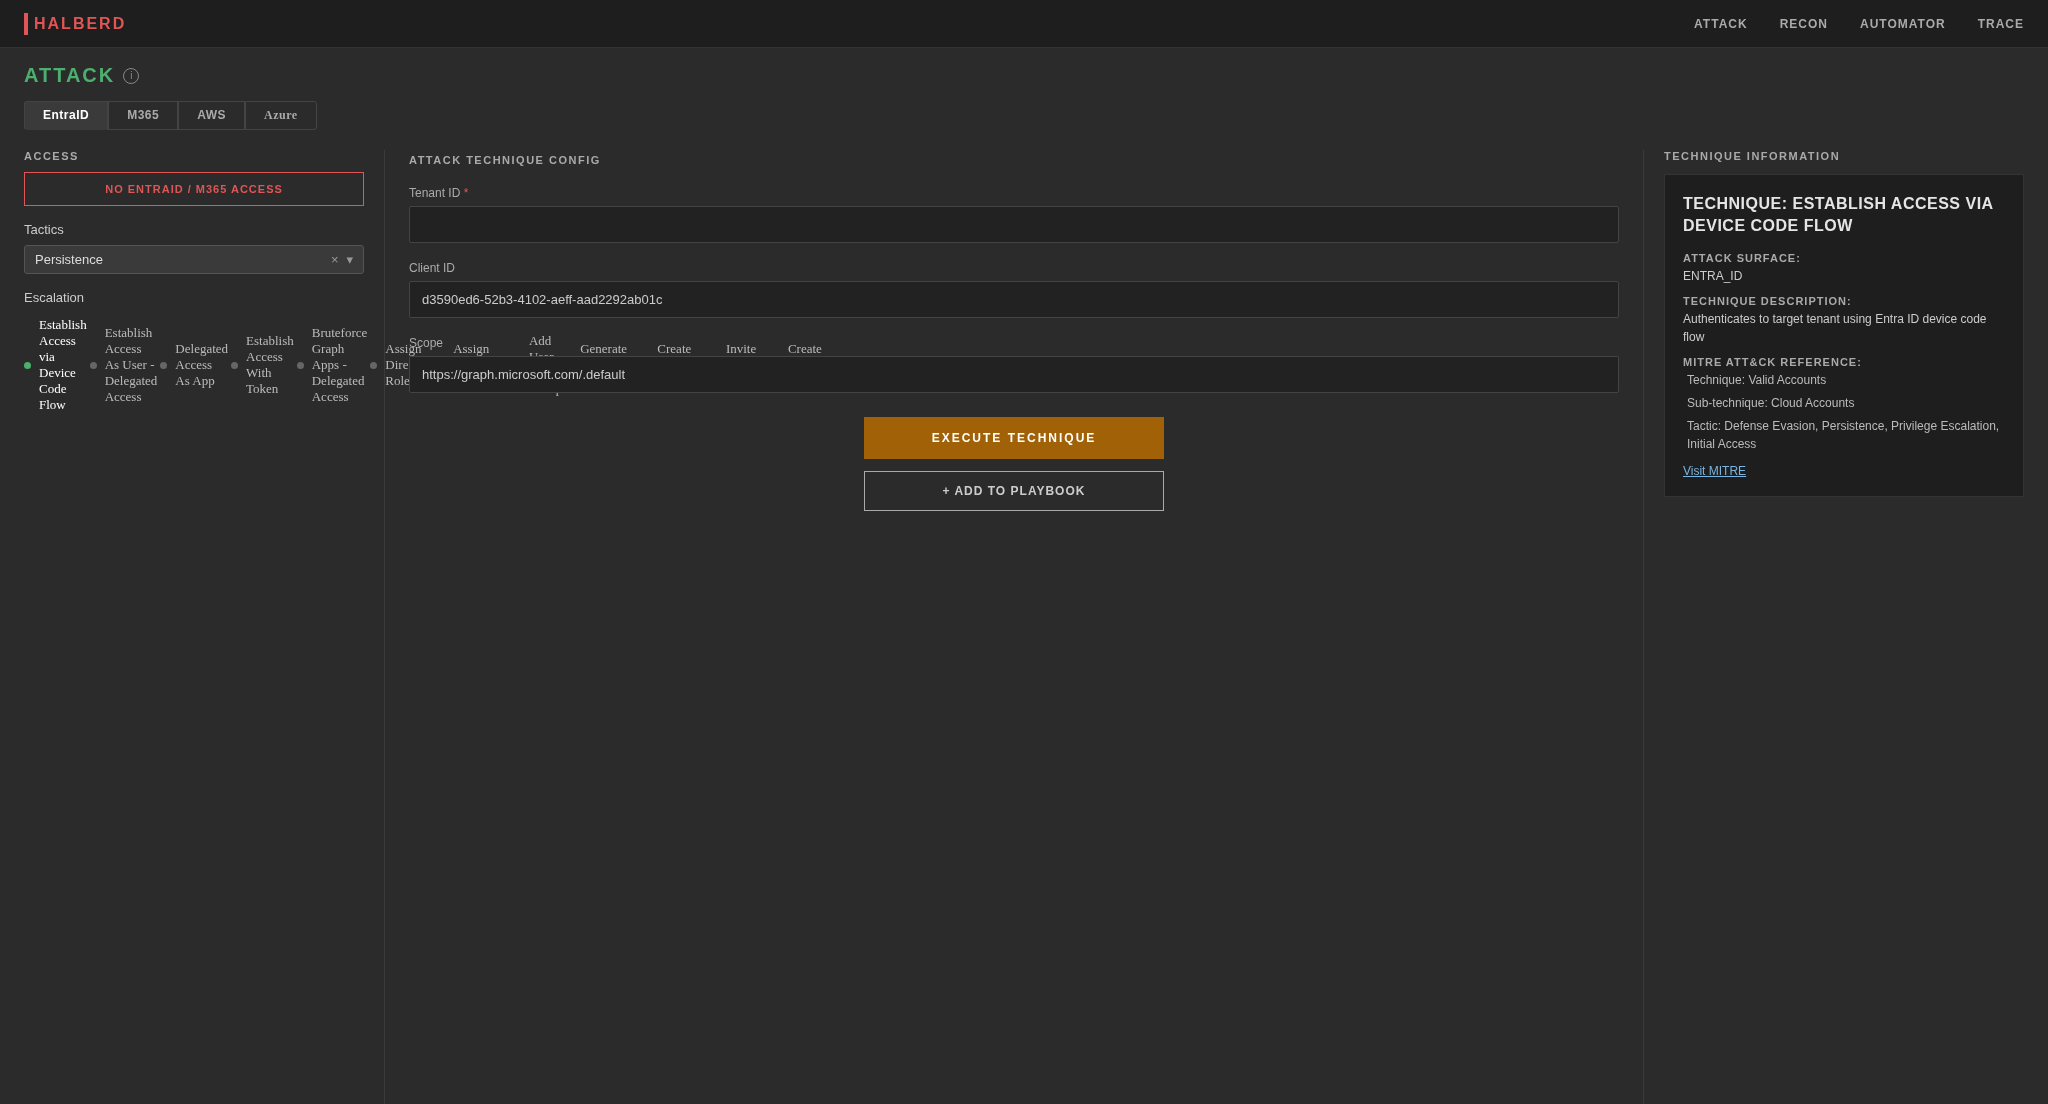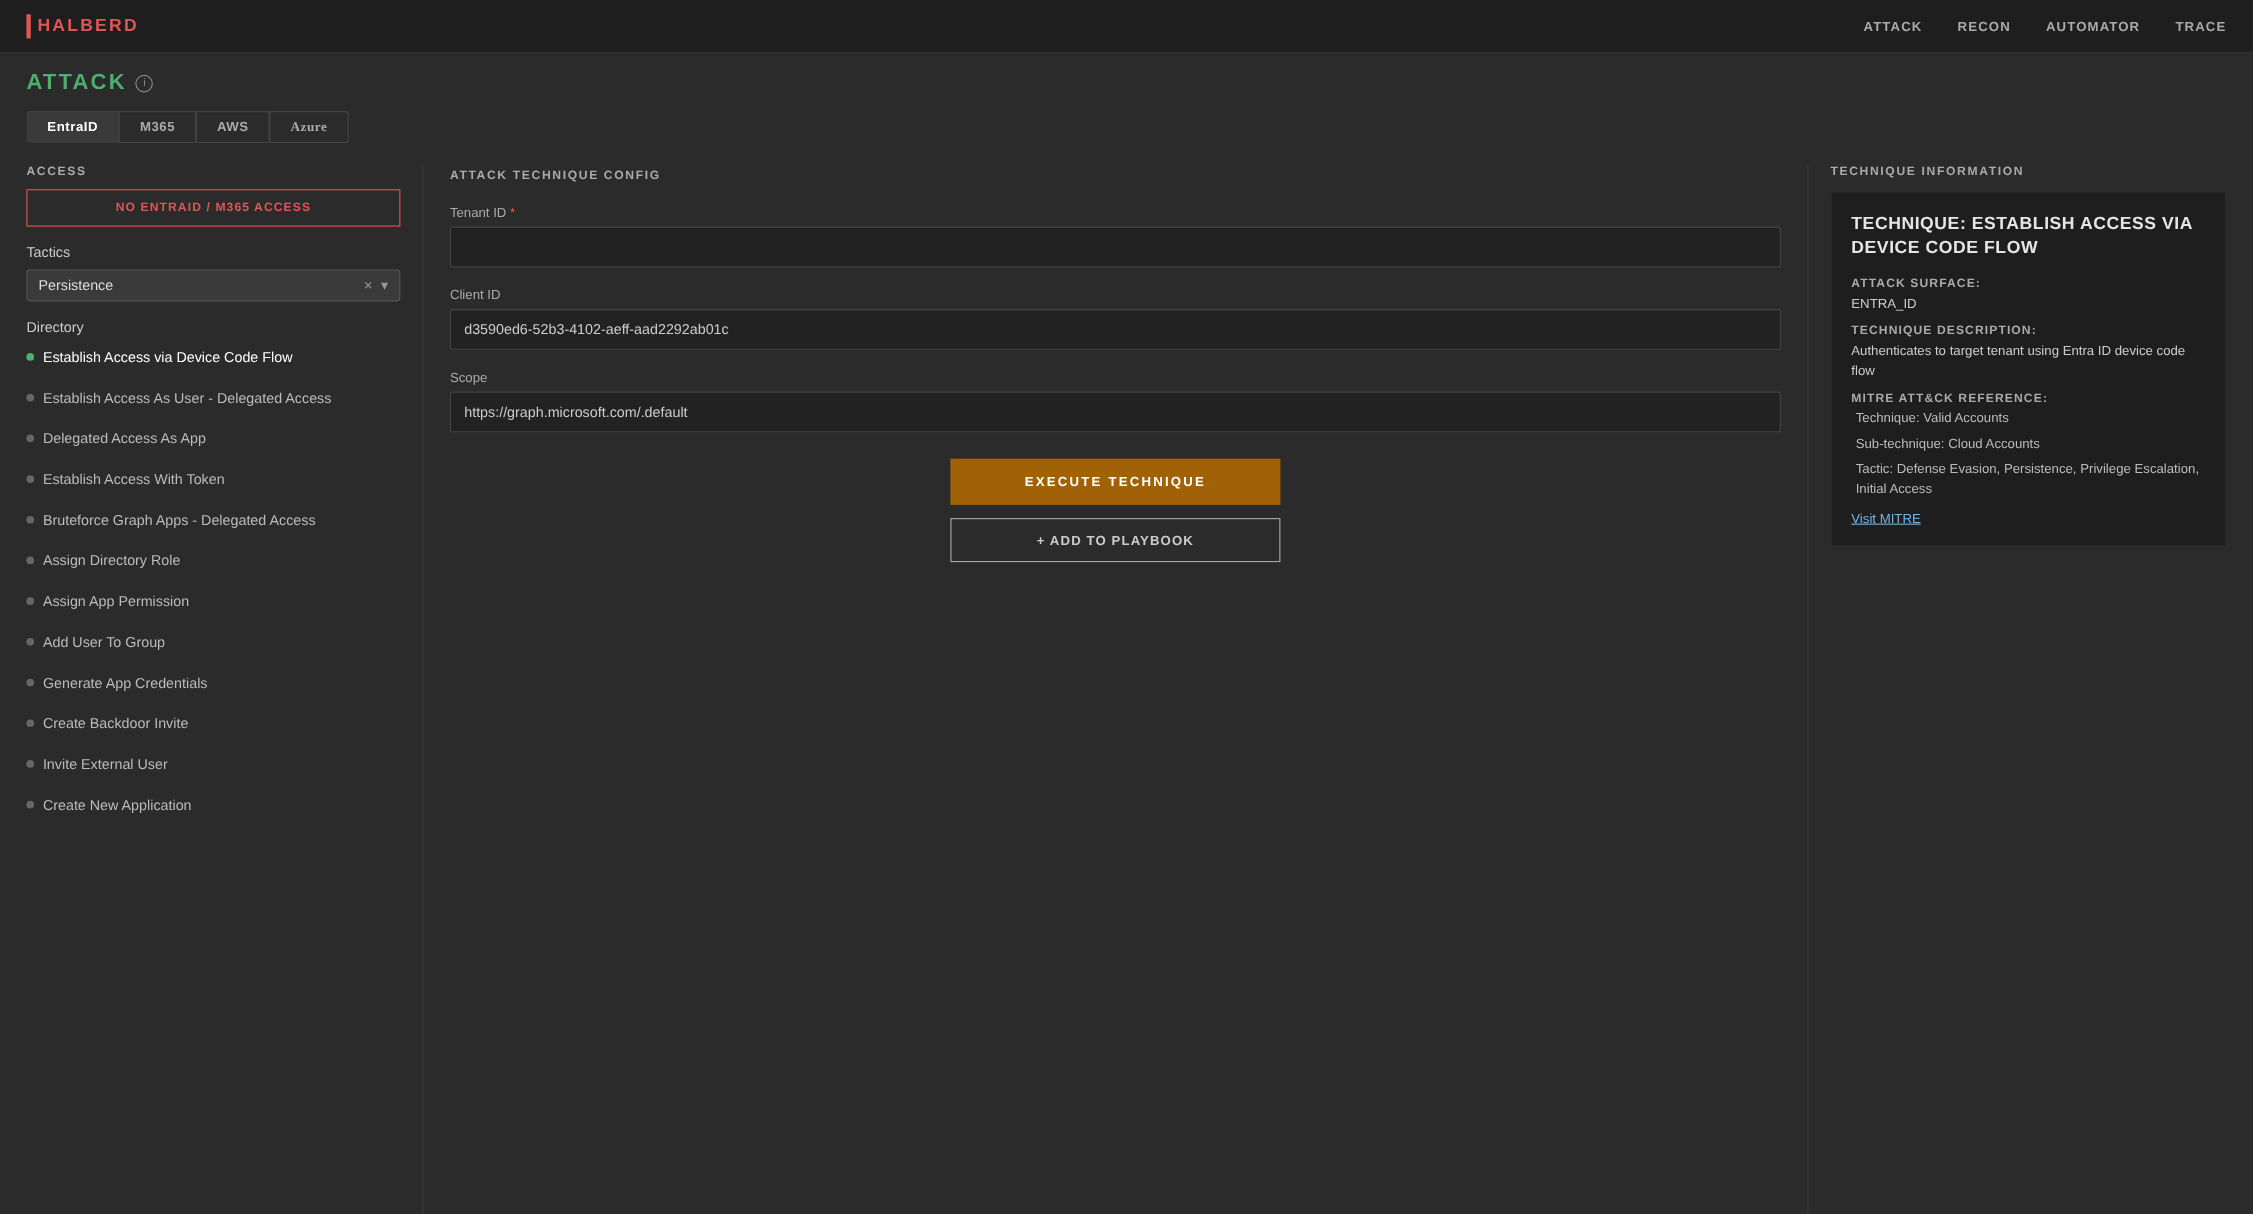--- a/index.html
+++ b/index.html
@@ -167,22 +167,23 @@
       color: #999;
     }
     .techniques-label {
       font-size: 13px;
       color: #ccc;
       margin-bottom: 10px;
     }
     .technique-list {
       list-style: none;
       display: flex;
-      flex-direction: column;
-      gap: 18px;
+      flex-direction: row;
+      gap: 3px;
+      font-family: Liberation Serif, serif;
     }
     .technique-item {
       display: flex;
       align-items: center;
       gap: 8px;
       cursor: pointer;
       padding: 2px 0;
       color: #bbb;
       font-size: 13px;
     }
@@ -365,21 +366,21 @@
 
       <div class="tactics-label">Tactics</div>
       <div class="tactic-select">
         <span class="tactic-select-text">Persistence</span>
         <span class="tactic-select-controls">
           <span>×</span>
           <span>▾</span>
         </span>
       </div>
 
-      <div class="techniques-label">Directory</div>
+      <div class="techniques-label">Escalation</div>
       <ul class="technique-list">
         <li class="technique-item active">
           <span class="technique-dot"></span>
           <span>Establish Access via Device Code Flow</span>
         </li>
         <li class="technique-item">
           <span class="technique-dot"></span>
           <span>Establish Access As User - Delegated Access</span>
         </li>
         <li class="technique-item">

